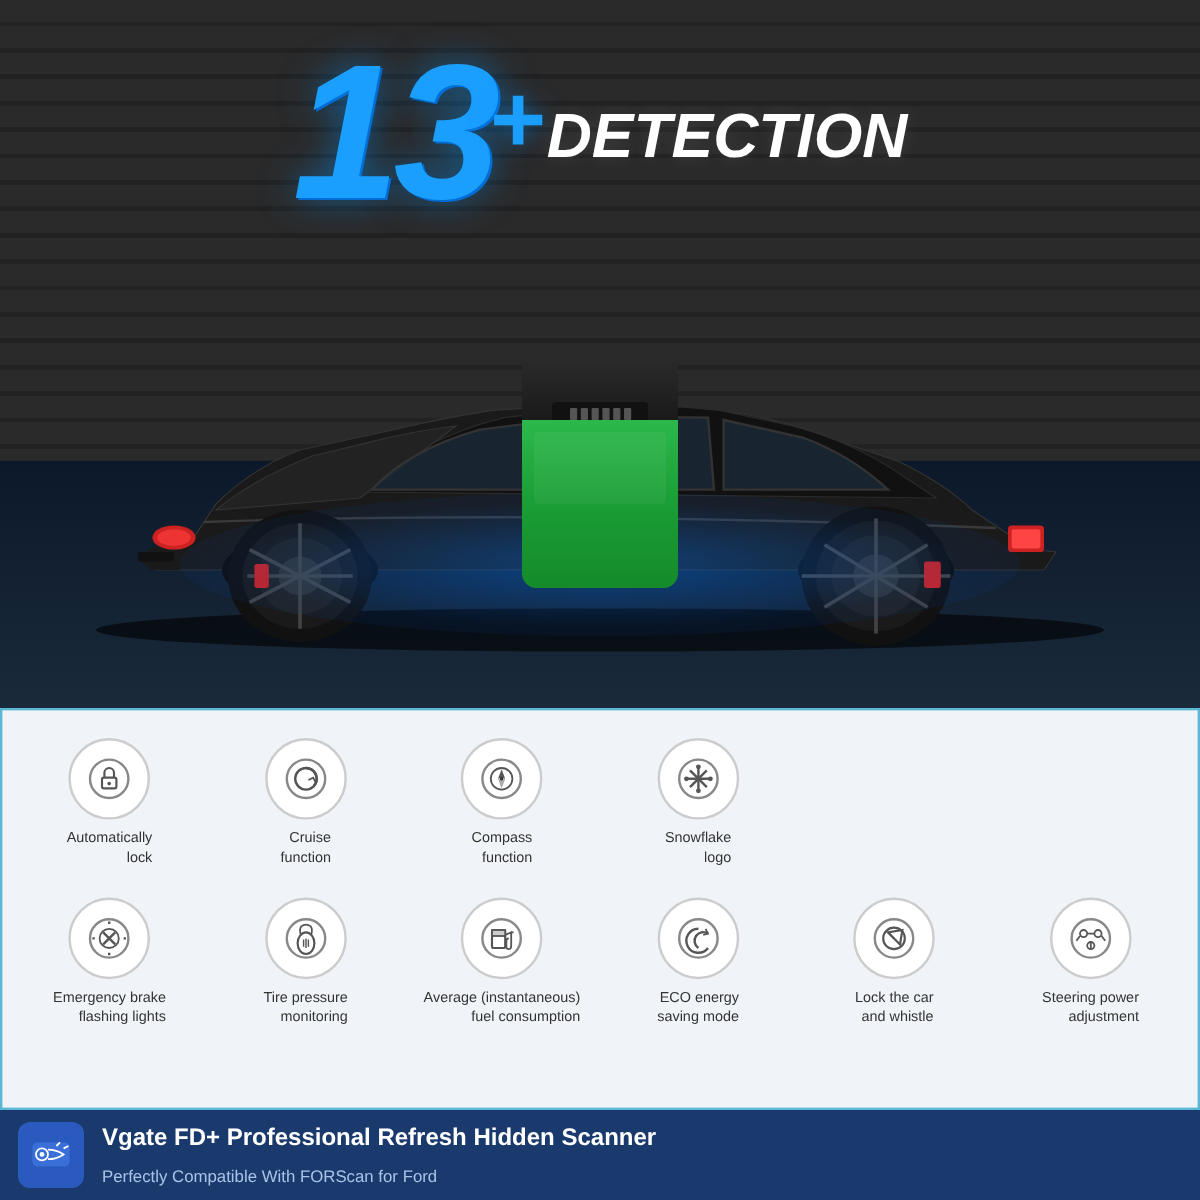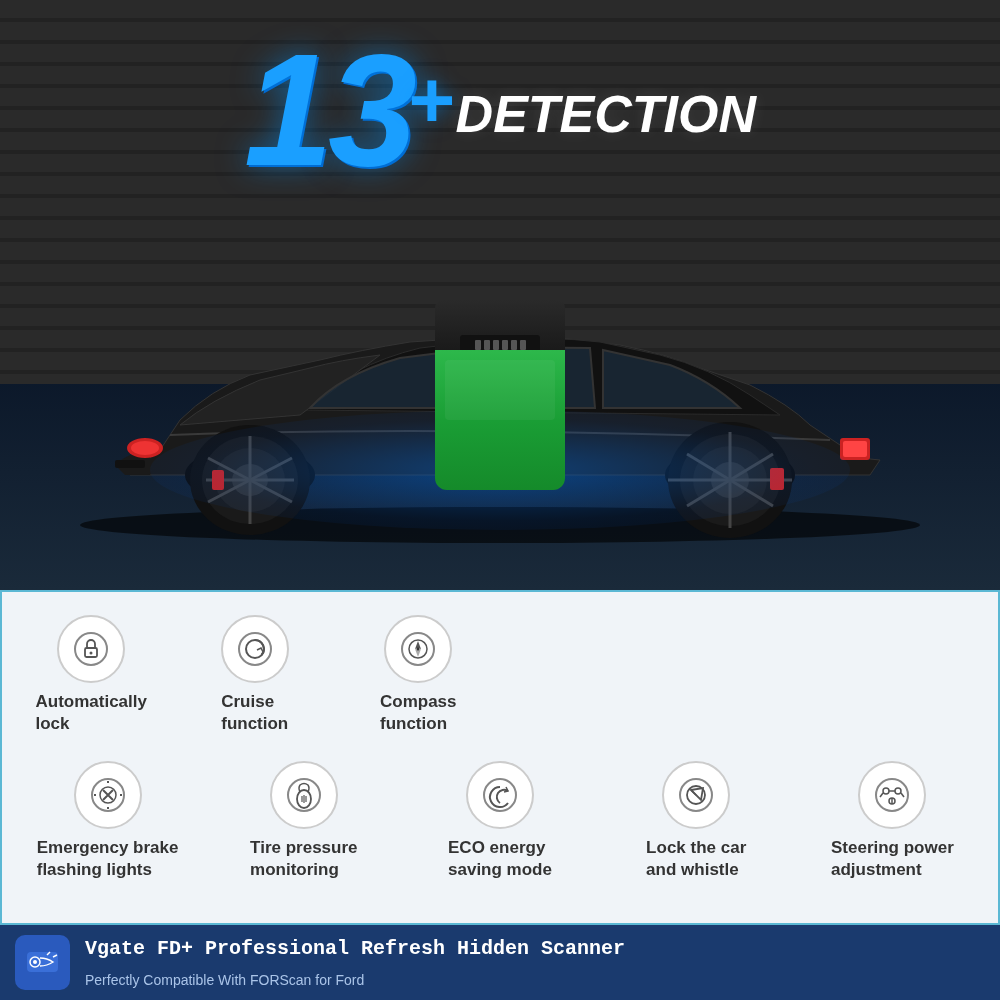--- a/index.html
+++ b/index.html
@@ -212,25 +212,25 @@
       display: flex;
       align-items: center;
       justify-content: center;
       margin-bottom: 8px;
       background: white;
       color: #555;
       font-size: 28px;
     }
 
     .feature-label {
-      font-size: 17px;
+      font-size: 12px;
       color: #333;
-      text-align: left;
+      text-align: right;
       line-height: 1.3;
-      font-weight: 700;
+      font-weight: 400;
     }
 
     
     .footer-section {
       background: #1a3a6e;
       padding: 10px 15px;
       display: flex;
       align-items: center;
       gap: 15px;
       min-height: 70px;
@@ -250,21 +250,20 @@
 
     .footer-text {
       display: flex;
       flex-direction: column;
     }
 
     .footer-title {
       font-size: 20px;
       font-weight: 700;
       color: white;
-      font-family: Liberation Mono, monospace;
     }
 
     .footer-subtitle {
       font-size: 14px;
       color: #aac4e8;
       margin-top: 12px;
     }
   </style>
 </head>
 <body>
@@ -425,24 +424,40 @@
             <circle cx="18" cy="18" r="9" fill="none" stroke="#555" stroke-width="1.5"></circle>
             <polygon points="18,10 21,18 18,17 15,18" fill="#555"></polygon>
             <polygon points="18,26 15,18 18,19 21,18" fill="#aaa"></polygon>
             <circle cx="18" cy="18" r="1.5" fill="#333"></circle>
           </svg>
         </div>
         <span class="feature-label">Compass<br>function</span>
       </div>
 
 
-
-    </div>
-
-    <div class="features-grid" style="grid-template-columns: repeat(5, 1fr); padding-top: 5px;">
+      <div class="feature-item">
+        <div class="feature-icon-circle">
+          <svg width="36" height="36" viewBox="0 0 36 36">
+            <circle cx="18" cy="18" r="16" fill="none" stroke="#888" stroke-width="2"></circle>
+            <line x1="18" y1="8" x2="18" y2="28" stroke="#555" stroke-width="2"></line>
+            <line x1="8" y1="18" x2="28" y2="18" stroke="#555" stroke-width="2"></line>
+            <line x1="11" y1="11" x2="25" y2="25" stroke="#555" stroke-width="2"></line>
+            <line x1="25" y1="11" x2="11" y2="25" stroke="#555" stroke-width="2"></line>
+            <circle cx="18" cy="8" r="2" fill="#555"></circle>
+            <circle cx="18" cy="28" r="2" fill="#555"></circle>
+            <circle cx="8" cy="18" r="2" fill="#555"></circle>
+            <circle cx="28" cy="18" r="2" fill="#555"></circle>
+          </svg>
+        </div>
+        <span class="feature-label">Snowflake<br>logo</span>
+      </div>
+
+    </div>
+
+    <div class="features-grid" style="grid-template-columns: repeat(6, 1fr); padding-top: 5px;">
 
       <div class="feature-item">
         <div class="feature-icon-circle">
           <svg width="36" height="36" viewBox="0 0 36 36">
             <circle cx="18" cy="18" r="16" fill="none" stroke="#888" stroke-width="2"></circle>
             <circle cx="18" cy="18" r="8" fill="none" stroke="#555" stroke-width="1.5"></circle>
             <line x1="18" y1="6" x2="18" y2="4" stroke="#555" stroke-width="2"></line>
             <line x1="18" y1="30" x2="18" y2="32" stroke="#555" stroke-width="2"></line>
             <line x1="6" y1="18" x2="4" y2="18" stroke="#555" stroke-width="2"></line>
             <line x1="30" y1="18" x2="32" y2="18" stroke="#555" stroke-width="2"></line>
@@ -460,20 +475,32 @@
             <path d="M14 15 q-2 -4 0 -7 q4 -3 8 0 q2 3 0 7" fill="none" stroke="#555" stroke-width="1.5"></path>
             <line x1="16" y1="19" x2="16" y2="25" stroke="#555" stroke-width="1.2"></line>
             <line x1="18" y1="18" x2="18" y2="26" stroke="#555" stroke-width="1.2"></line>
             <line x1="20" y1="19" x2="20" y2="25" stroke="#555" stroke-width="1.2"></line>
           </svg>
         </div>
         <span class="feature-label">Tire pressure<br>monitoring</span>
       </div>
 
 
+      <div class="feature-item">
+        <div class="feature-icon-circle">
+          <svg width="36" height="36" viewBox="0 0 36 36">
+            <circle cx="18" cy="18" r="16" fill="none" stroke="#888" stroke-width="2"></circle>
+            <rect x="10" y="11" width="11" height="15" rx="1.5" fill="none" stroke="#555" stroke-width="1.8"></rect>
+            <rect x="10" y="11" width="11" height="5" fill="#ccc" stroke="#555" stroke-width="1.5"></rect>
+            <path d="M21 15 L26 13 L26 24 Q26 27 24 27 Q22 27 22 25 L22 20 Q22 18 24 18" fill="none" stroke="#555" stroke-width="1.5"></path>
+            <line x1="26" y1="13" x2="28" y2="13" stroke="#555" stroke-width="1.5"></line>
+          </svg>
+        </div>
+        <span class="feature-label">Average (instantaneous)<br>fuel consumption</span>
+      </div>
 
       <div class="feature-item">
         <div class="feature-icon-circle">
           <svg width="36" height="36" viewBox="0 0 36 36">
             <circle cx="18" cy="18" r="16" fill="none" stroke="#888" stroke-width="2"></circle>
             <path d="M18 10 a10 10 0 1 0 8 16" fill="none" stroke="#555" stroke-width="2"></path>
             <path d="M26 14 a6 6 0 0 0 -8 12" fill="none" stroke="#555" stroke-width="2"></path>
             <polyline points="24,10 26,14 22,15" fill="none" stroke="#555" stroke-width="1.5"></polyline>
           </svg>
         </div>

